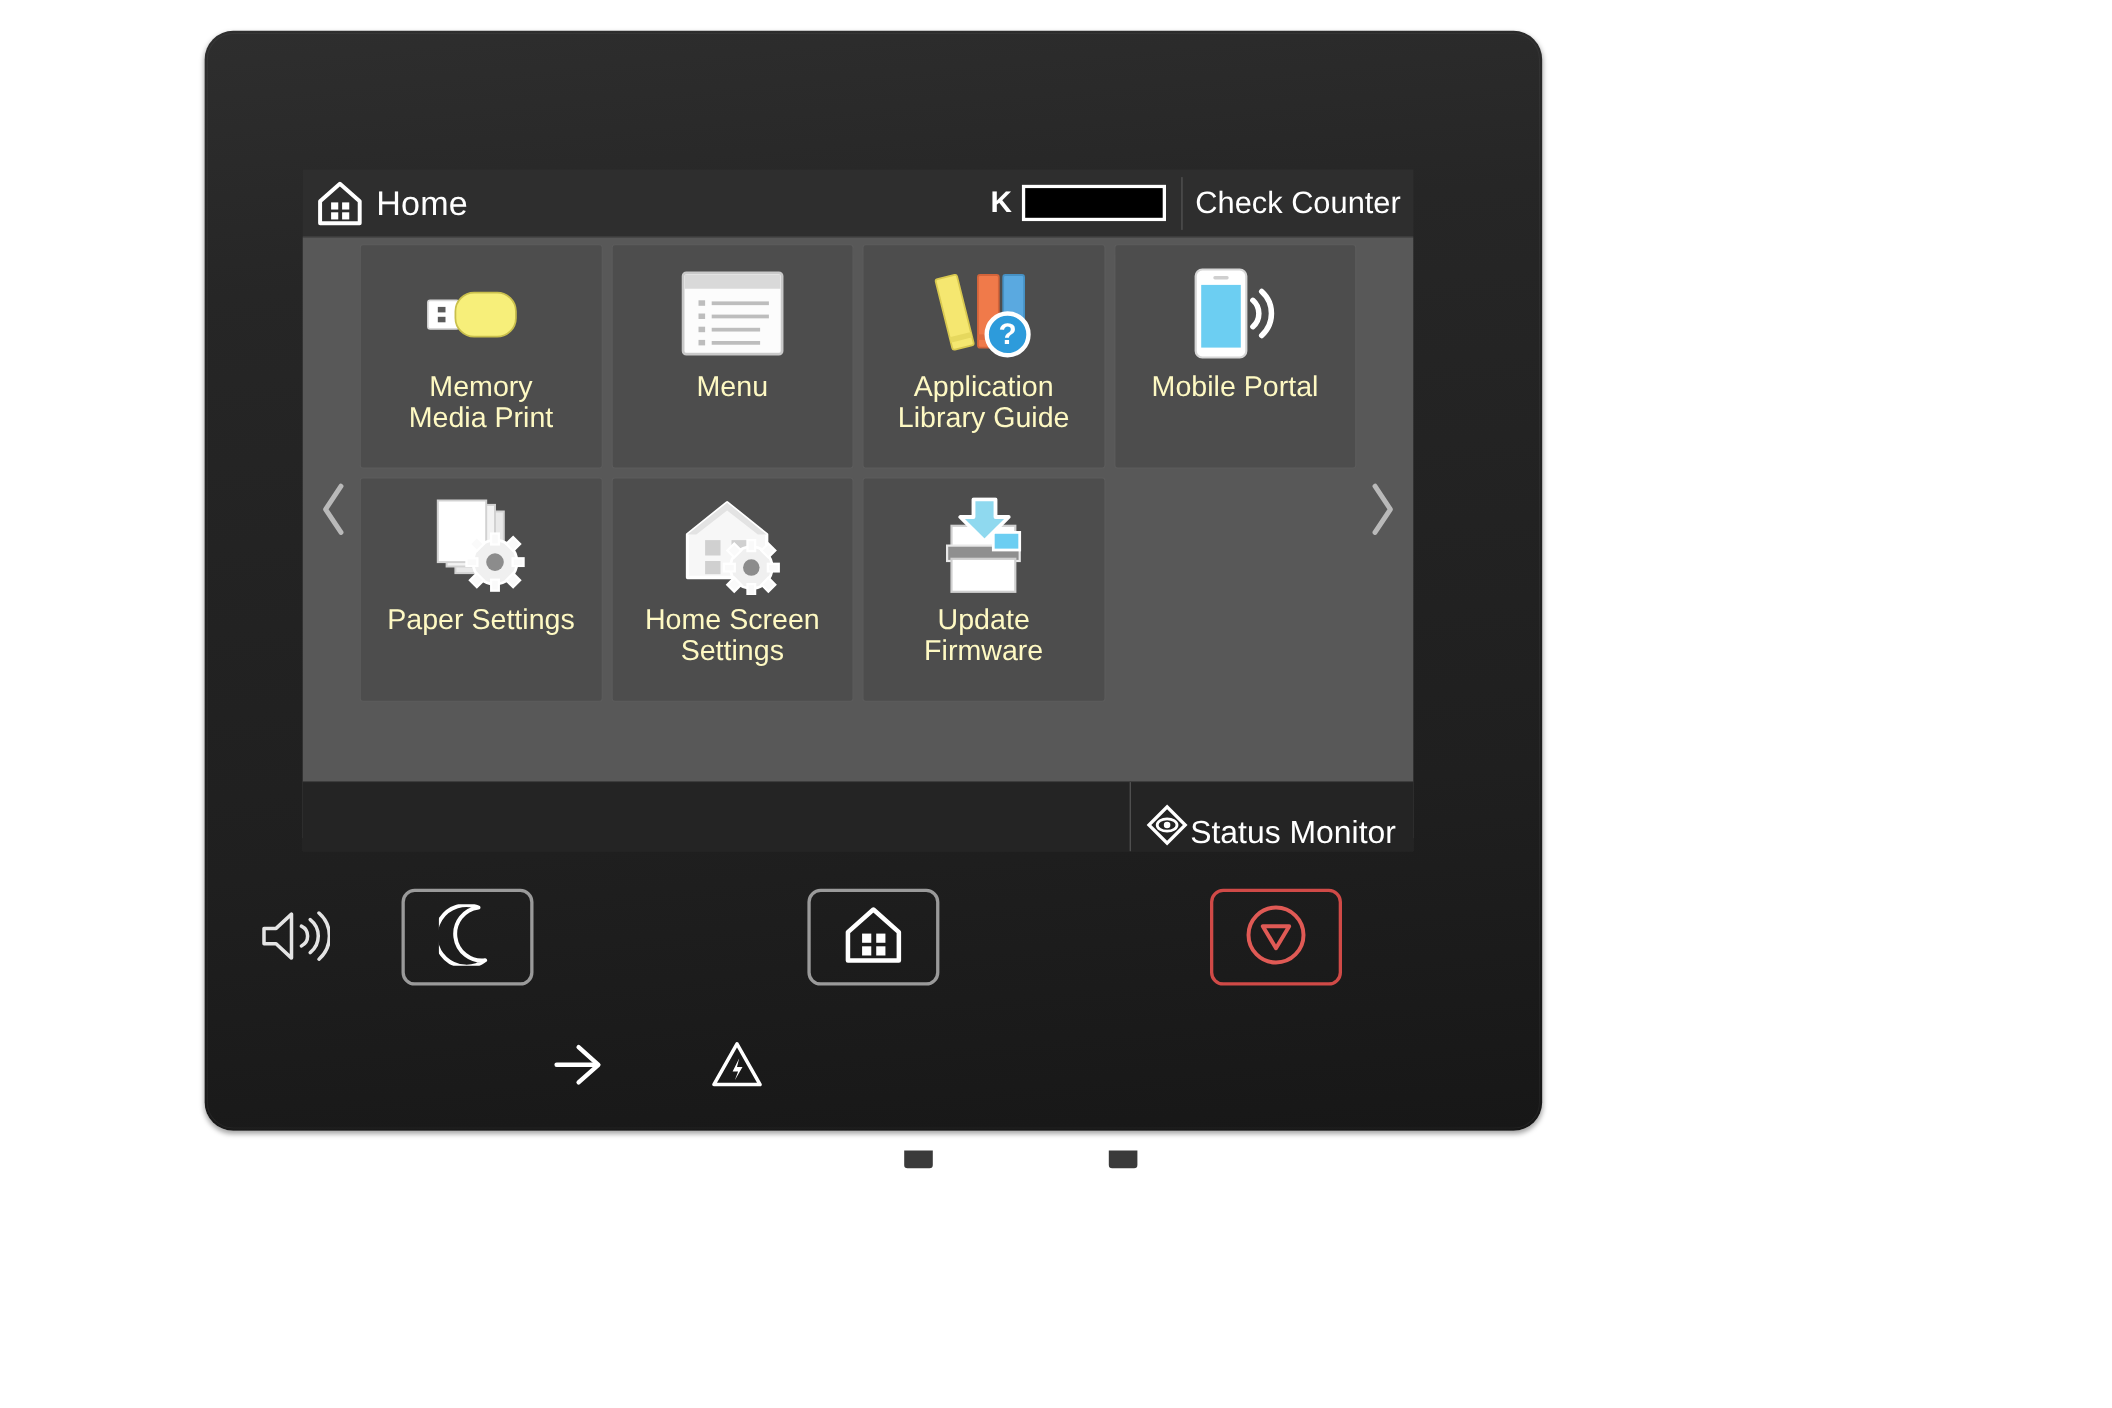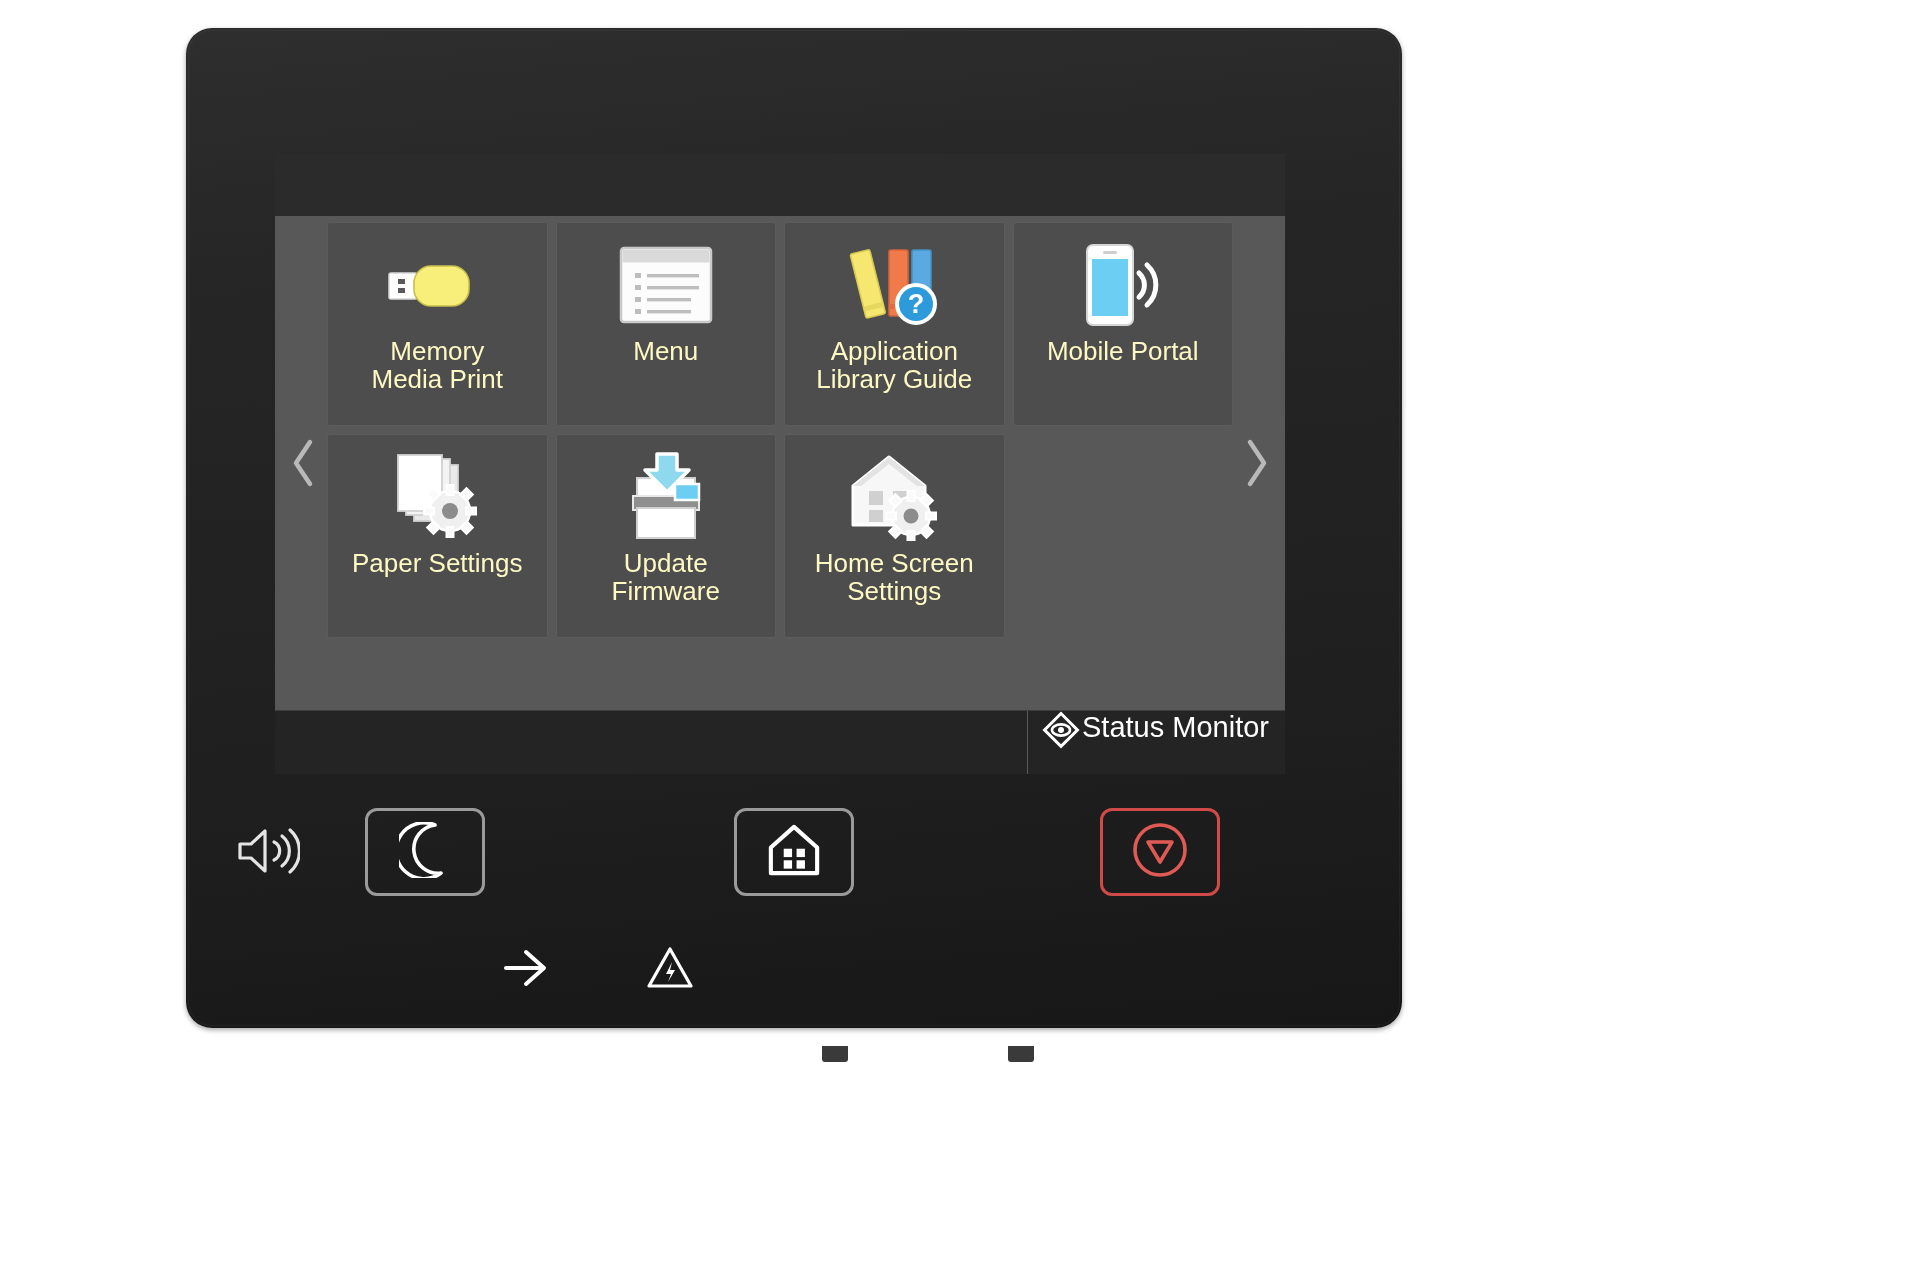--- a/index.html
+++ b/index.html
@@ -188,21 +188,21 @@
   .status-bar {
     position: absolute;
     left: 0; bottom: 0;
     width: 100%; height: 64px;
     background: #242424;
     display: flex; align-items: center; justify-content: flex-end;
     border-top: 1px solid #3d3d3d;
   }
   .status-btn {
     height: 100%;
-    display: flex; align-items: flex-start;
+    display: flex; align-items: flex-end;
     gap: 2px;
     padding: 0 16px 0 14px;
     border-left: 1px solid #5a5a5a;
   }
   .status-btn .txt {
     color: #ffffff;
     font-size: 29px;
     white-space: nowrap;
   }
 
@@ -228,20 +228,45 @@
 </style>
 </head>
 <body>
 
 <div id="stage">
 
   <div class="panel-shell">
 
     <div class="screen">
 
+      <div class="hdr">
+        <span class="hdr-home">
+          <svg width="42" height="42" viewBox="0 0 42 42">
+            <path d="M21 3 L39 19 L39 39 L3 39 L3 19 Z" fill="none" stroke="#fff" stroke-width="3.6" stroke-linejoin="round"></path>
+            <rect x="13" y="20" width="6.5" height="6.5" fill="#fff"></rect>
+            <rect x="23" y="20" width="6.5" height="6.5" fill="#fff"></rect>
+            <rect x="13" y="29" width="6.5" height="6.5" fill="#fff"></rect>
+            <rect x="23" y="29" width="6.5" height="6.5" fill="#fff"></rect>
+          </svg>
+        </span>
+        <span class="hdr-title">Home</span>
+
+        <span class="hdr-spacer"></span>
+
+        <span class="toner">
+          <span class="toner-k">K</span>
+          <span class="toner-gauge">
+            <span class="fill" style="width:100%"></span>
+          </span>
+        </span>
+
+        <span class="hdr-divider"></span>
+
+        <span class="check-counter">Check Counter</span>
+      </div>
 
       <div class="tile-area">
 
         <span class="arrow left">
           <svg width="26" height="50" viewBox="0 0 26 50">
             <path d="M20 4 L6 25 L20 46" fill="none" stroke="#b9b9b9" stroke-width="4.5" stroke-linecap="round" stroke-linejoin="round"></path>
           </svg>
         </span>
 
         <span class="arrow right">
@@ -338,34 +363,20 @@
                     <rect x="-21" y="-21" width="9" height="9" transform="rotate(45 -16.5 -16.5)"></rect>
                     <rect x="12" y="12" width="9" height="9" transform="rotate(45 16.5 16.5)"></rect>
                     <rect x="12" y="-21" width="9" height="9" transform="rotate(45 16.5 -16.5)"></rect>
                     <rect x="-21" y="12" width="9" height="9" transform="rotate(45 -16.5 16.5)"></rect>
                   </g>
                   <circle cx="0" cy="0" r="8" fill="#8c8c8c"></circle>
                 </g>
               </svg>
             </span>
             <span class="lbl">Paper Settings</span>
-          </div>
-
-          <div class="tile two-line">
-            <span class="ico">
-              <svg width="94" height="90" viewBox="0 0 94 90">
-                <rect x="18" y="26" width="58" height="20" fill="#ffffff" stroke="#d0d0d0" stroke-width="2"></rect>
-                <rect x="14" y="44" width="66" height="14" fill="#8f8f8f" stroke="#e8e8e8" stroke-width="2"></rect>
-                <rect x="18" y="56" width="58" height="30" fill="#ffffff" stroke="#d0d0d0" stroke-width="2"></rect>
-                <rect x="56" y="32" width="24" height="16" fill="#6ccef2" stroke="#ffffff" stroke-width="2.5"></rect>
-                <path d="M38 2 h20 v16 h12 l-22 22 l-22 -22 h12 z" fill="#8fd9ef" stroke="#ffffff" stroke-width="3.5" stroke-linejoin="round"></path>
-              </svg>
-            </span>
-            <span class="lbl">Update
-Firmware</span>
           </div>
 
           <div class="tile two-line">
             <span class="ico">
               <svg width="98" height="88" viewBox="0 0 98 88">
                 <path d="M44 4 L80 33 L80 72 L8 72 L8 33 Z" fill="#f7f7f7" stroke="#ffffff" stroke-width="3" stroke-linejoin="round"></path>
                 <path d="M44 4 L80 33 L72 33 L44 11 L16 33 L8 33 Z" fill="#e3e3e3"></path>
                 <g fill="#d0d0d0">
                   <rect x="24" y="38" width="14" height="14"></rect>
                   <rect x="48" y="38" width="14" height="14"></rect>
@@ -385,20 +396,34 @@
                     <rect x="-20" y="11" width="9" height="9" transform="rotate(45 -15.5 15.5)"></rect>
                   </g>
                   <circle cx="0" cy="0" r="7.5" fill="#8c8c8c"></circle>
                 </g>
               </svg>
             </span>
             <span class="lbl">Home Screen
 Settings</span>
           </div>
 
+          <div class="tile two-line">
+            <span class="ico">
+              <svg width="94" height="90" viewBox="0 0 94 90">
+                <rect x="18" y="26" width="58" height="20" fill="#ffffff" stroke="#d0d0d0" stroke-width="2"></rect>
+                <rect x="14" y="44" width="66" height="14" fill="#8f8f8f" stroke="#e8e8e8" stroke-width="2"></rect>
+                <rect x="18" y="56" width="58" height="30" fill="#ffffff" stroke="#d0d0d0" stroke-width="2"></rect>
+                <rect x="56" y="32" width="24" height="16" fill="#6ccef2" stroke="#ffffff" stroke-width="2.5"></rect>
+                <path d="M38 2 h20 v16 h12 l-22 22 l-22 -22 h12 z" fill="#8fd9ef" stroke="#ffffff" stroke-width="3.5" stroke-linejoin="round"></path>
+              </svg>
+            </span>
+            <span class="lbl">Update
+Firmware</span>
+          </div>
+
         </div>
       </div>
 
       <div class="pager">
         <span class="dot-num">1</span>
         <span class="dot"></span>
       </div>
 
       <div class="status-bar">
         <span class="status-btn">

